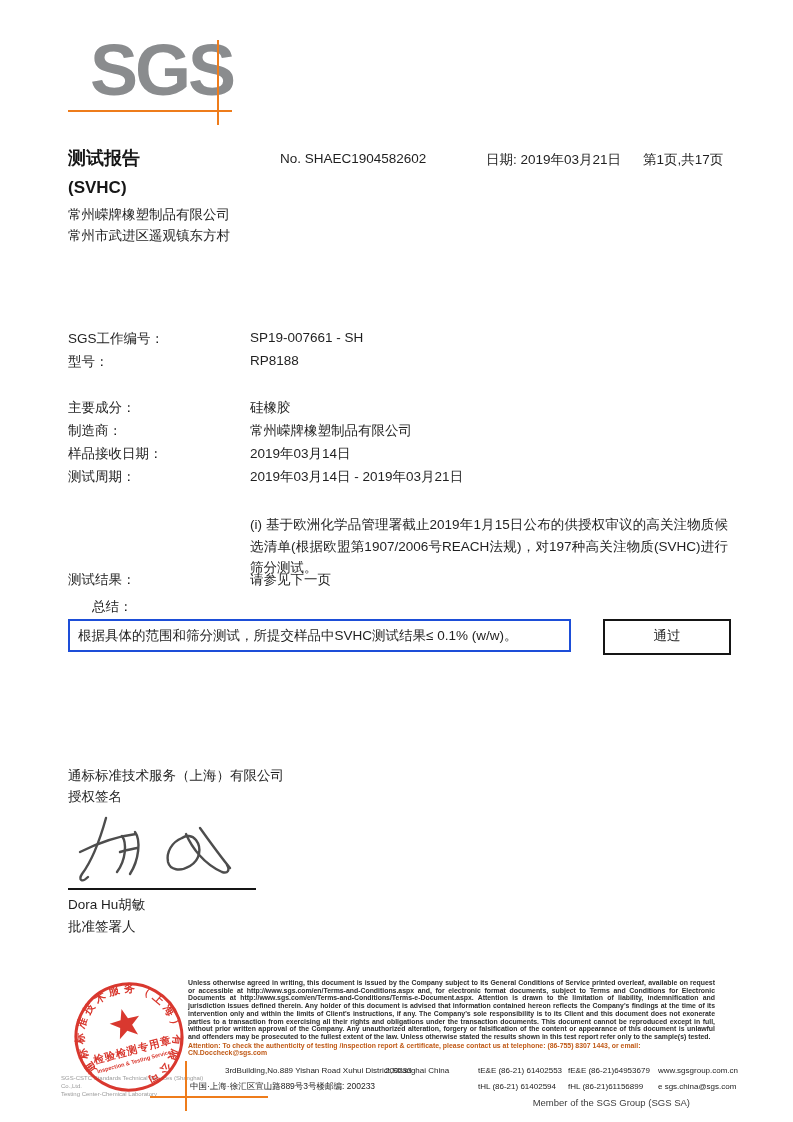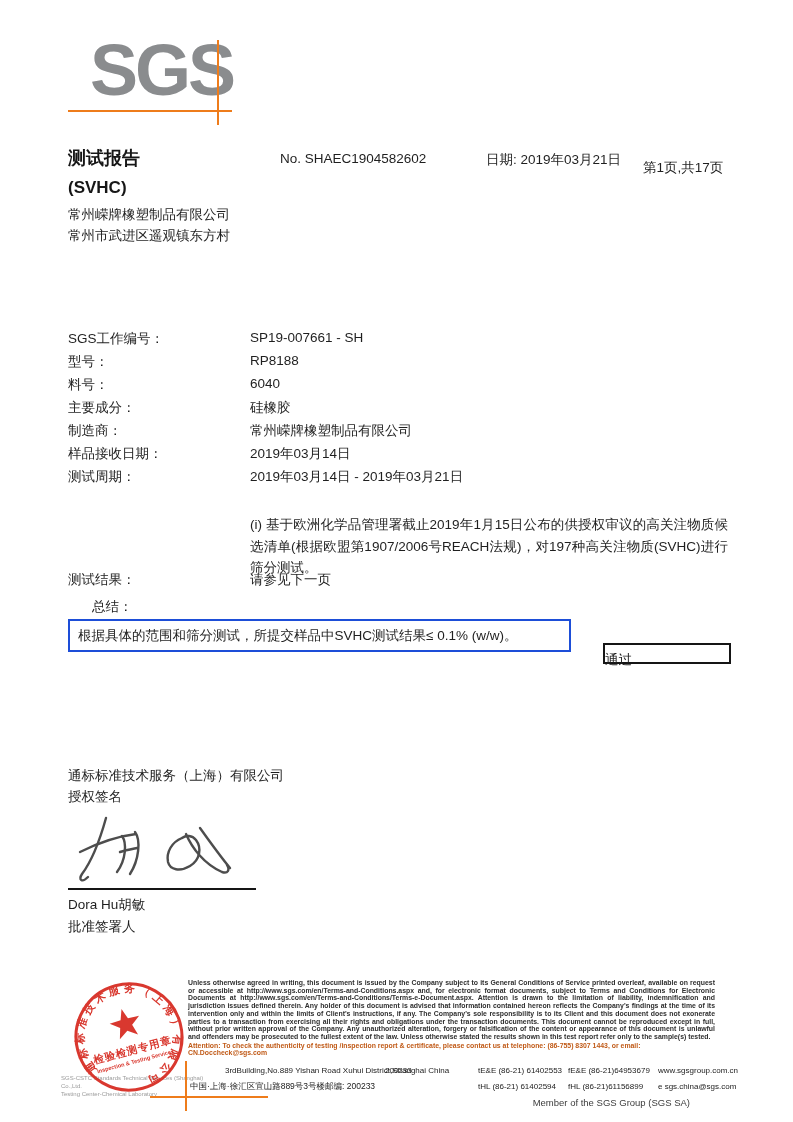--- a/index.html
+++ b/index.html
@@ -15,38 +15,38 @@
     font-size:72px; font-weight:bold; color:#8a8c8e; letter-spacing:-3px;
     line-height:1;
   }
   .crop-v-top{ position:absolute; left:217px; top:40px; width:2px; height:85px; background:#ee7c1b; }
   .crop-h-top{ position:absolute; left:68px; top:110px; width:164px; height:2px; background:#ee7c1b; }
 
   .report-title{ position:absolute; left:68px; top:146px; font-size:18px; font-weight:bold; color:#161616; }
   .report-subtitle{ position:absolute; left:68px; top:178px; font-size:17px; font-weight:bold; color:#161616; }
   .hdr-no{ position:absolute; left:280px; top:151px; font-size:13.5px; }
   .hdr-date{ position:absolute; left:486px; top:151px; font-size:13.5px; }
-  .hdr-pages{ position:absolute; left:643px; top:151px; font-size:13.5px;margin-top:8px; }
+  .hdr-pages{ position:absolute; left:643px; top:151px; font-size:13.5px; }
 
   .applicant{ position:absolute; left:68px; top:204px; font-size:13.5px; line-height:21px; }
 
   
   .intro{ position:absolute; left:68px; top:303px; font-size:13.5px; }
   .frow{ position:absolute; left:68px; width:660px; font-size:13.5px; height:20px; }
   .frow .lbl{ position:absolute; left:0; }
   .frow .val{ position:absolute; left:182px; }
   .req-detail{ position:absolute; left:250px; top:514px; width:478px; font-size:13.5px; line-height:21.5px; text-align:justify; }
   .summary-label{ position:absolute; left:68px; top:598px; font-size:13.5px;margin-left:24px; }
   .sum-box-left{
     position:absolute; left:68px; top:619px; width:503px; height:33px;
     border:2px solid #1d4ed8; font-size:13.5px; line-height:29px; padding-left:8px;
   }
   .sum-box-right{
-    position:absolute; left:603px; top:643px; width:128px; height:21px;
-    border:2px solid #151515; font-size:13.5px; line-height:29px; text-align:left;
+    position:absolute; left:603px; top:619px; width:128px; height:36px;
+    border:2px solid #151515; font-size:13.5px; line-height:29px; text-align:center;
   }
 
   
   .sig-company{ position:absolute; left:68px; top:765px; font-size:13.5px; line-height:21px; }
   .sig-svg{ position:absolute; left:70px; top:808px; }
   .sig-line{ position:absolute; left:68px; top:888px; width:188px; height:2px; background:#151515; }
   .sig-name{ position:absolute; left:68px; top:896px; font-size:13.5px; }
   .sig-title{ position:absolute; left:68px; top:918px; font-size:13.5px; }
 
   
@@ -86,24 +86,20 @@
   </div>
 
 
   <div class="frow" style="top:330px">
     <span class="lbl">SGS工作编号：</span>
     <span class="val">SP19-007661 - SH</span>
   </div>
   <div class="frow" style="top:353px">
     <span class="lbl">型号：</span>
     <span class="val">RP8188</span>
-  </div>
-  <div class="frow" style="top:376px">
-    <span class="lbl">料号：</span>
-    <span class="val">6040</span>
   </div>
   <div class="frow" style="top:399px">
     <span class="lbl">主要成分：</span>
     <span class="val">硅橡胶</span>
   </div>
   <div class="frow" style="top:422px">
     <span class="lbl">制造商：</span>
     <span class="val">常州嵘牌橡塑制品有限公司</span>
   </div>
   <div class="frow" style="top:445px">

